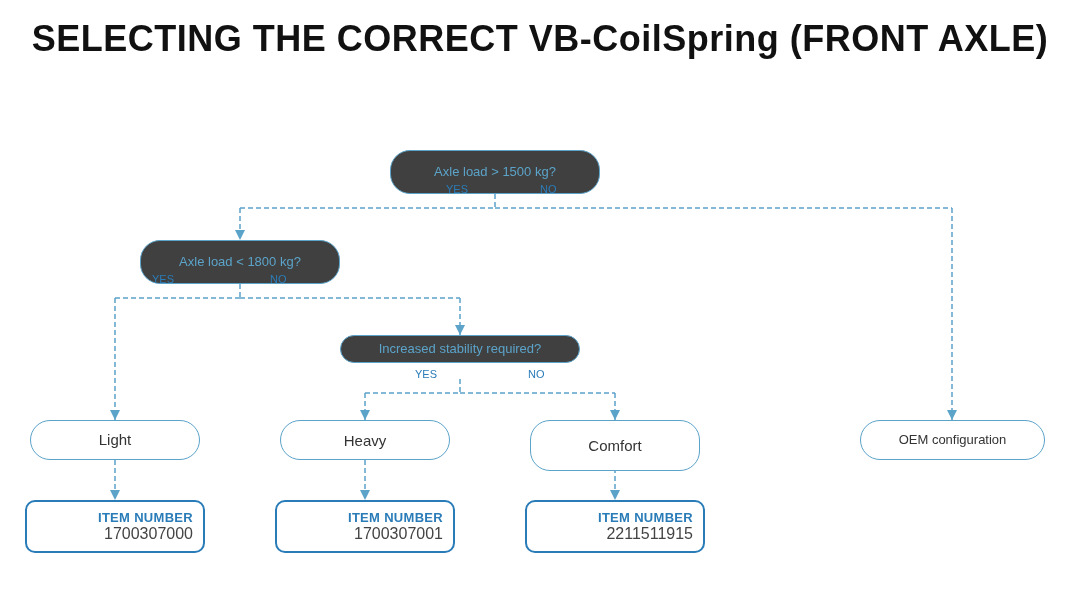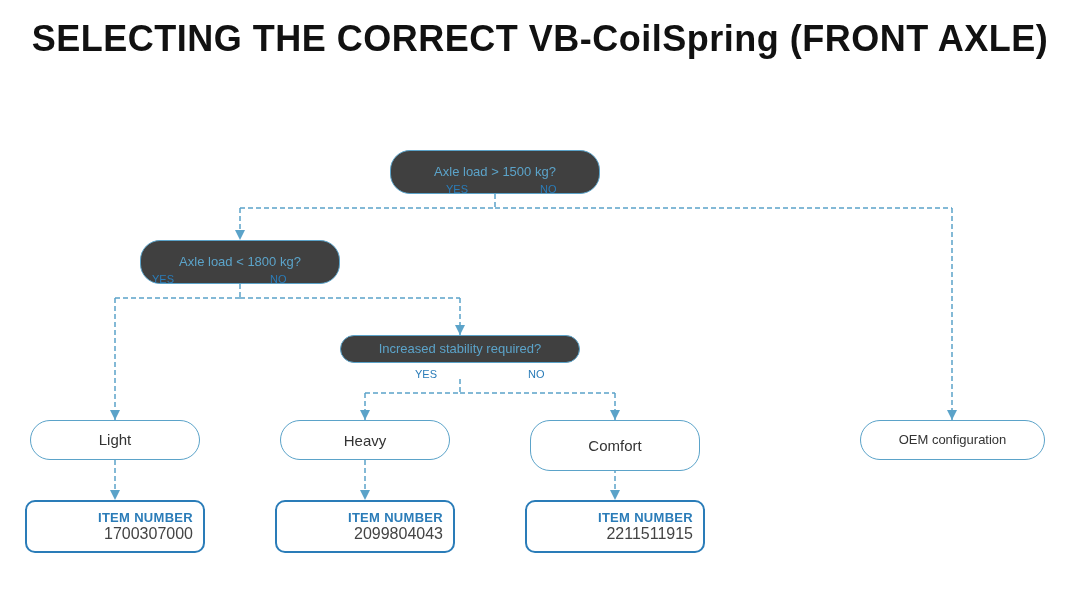--- a/index.html
+++ b/index.html
@@ -180,21 +180,21 @@
     <span>OEM configuration</span>
   </div>
 
   <div class="item-box" style="top:430px;left:25px;width:180px;">
     <div class="item-label">ITEM NUMBER</div>
     <div class="item-number">1700307000</div>
   </div>
 
   <div class="item-box" style="top:430px;left:275px;width:180px;">
     <div class="item-label">ITEM NUMBER</div>
-    <div class="item-number">2099804043</div>
+    <div class="item-number">1700307001</div>
   </div>
 
   <div class="item-box" style="top:430px;left:525px;width:180px;">
     <div class="item-label">ITEM NUMBER</div>
     <div class="item-number">2211511915</div>
   </div>
 
 </div>
 
 </body></html>

